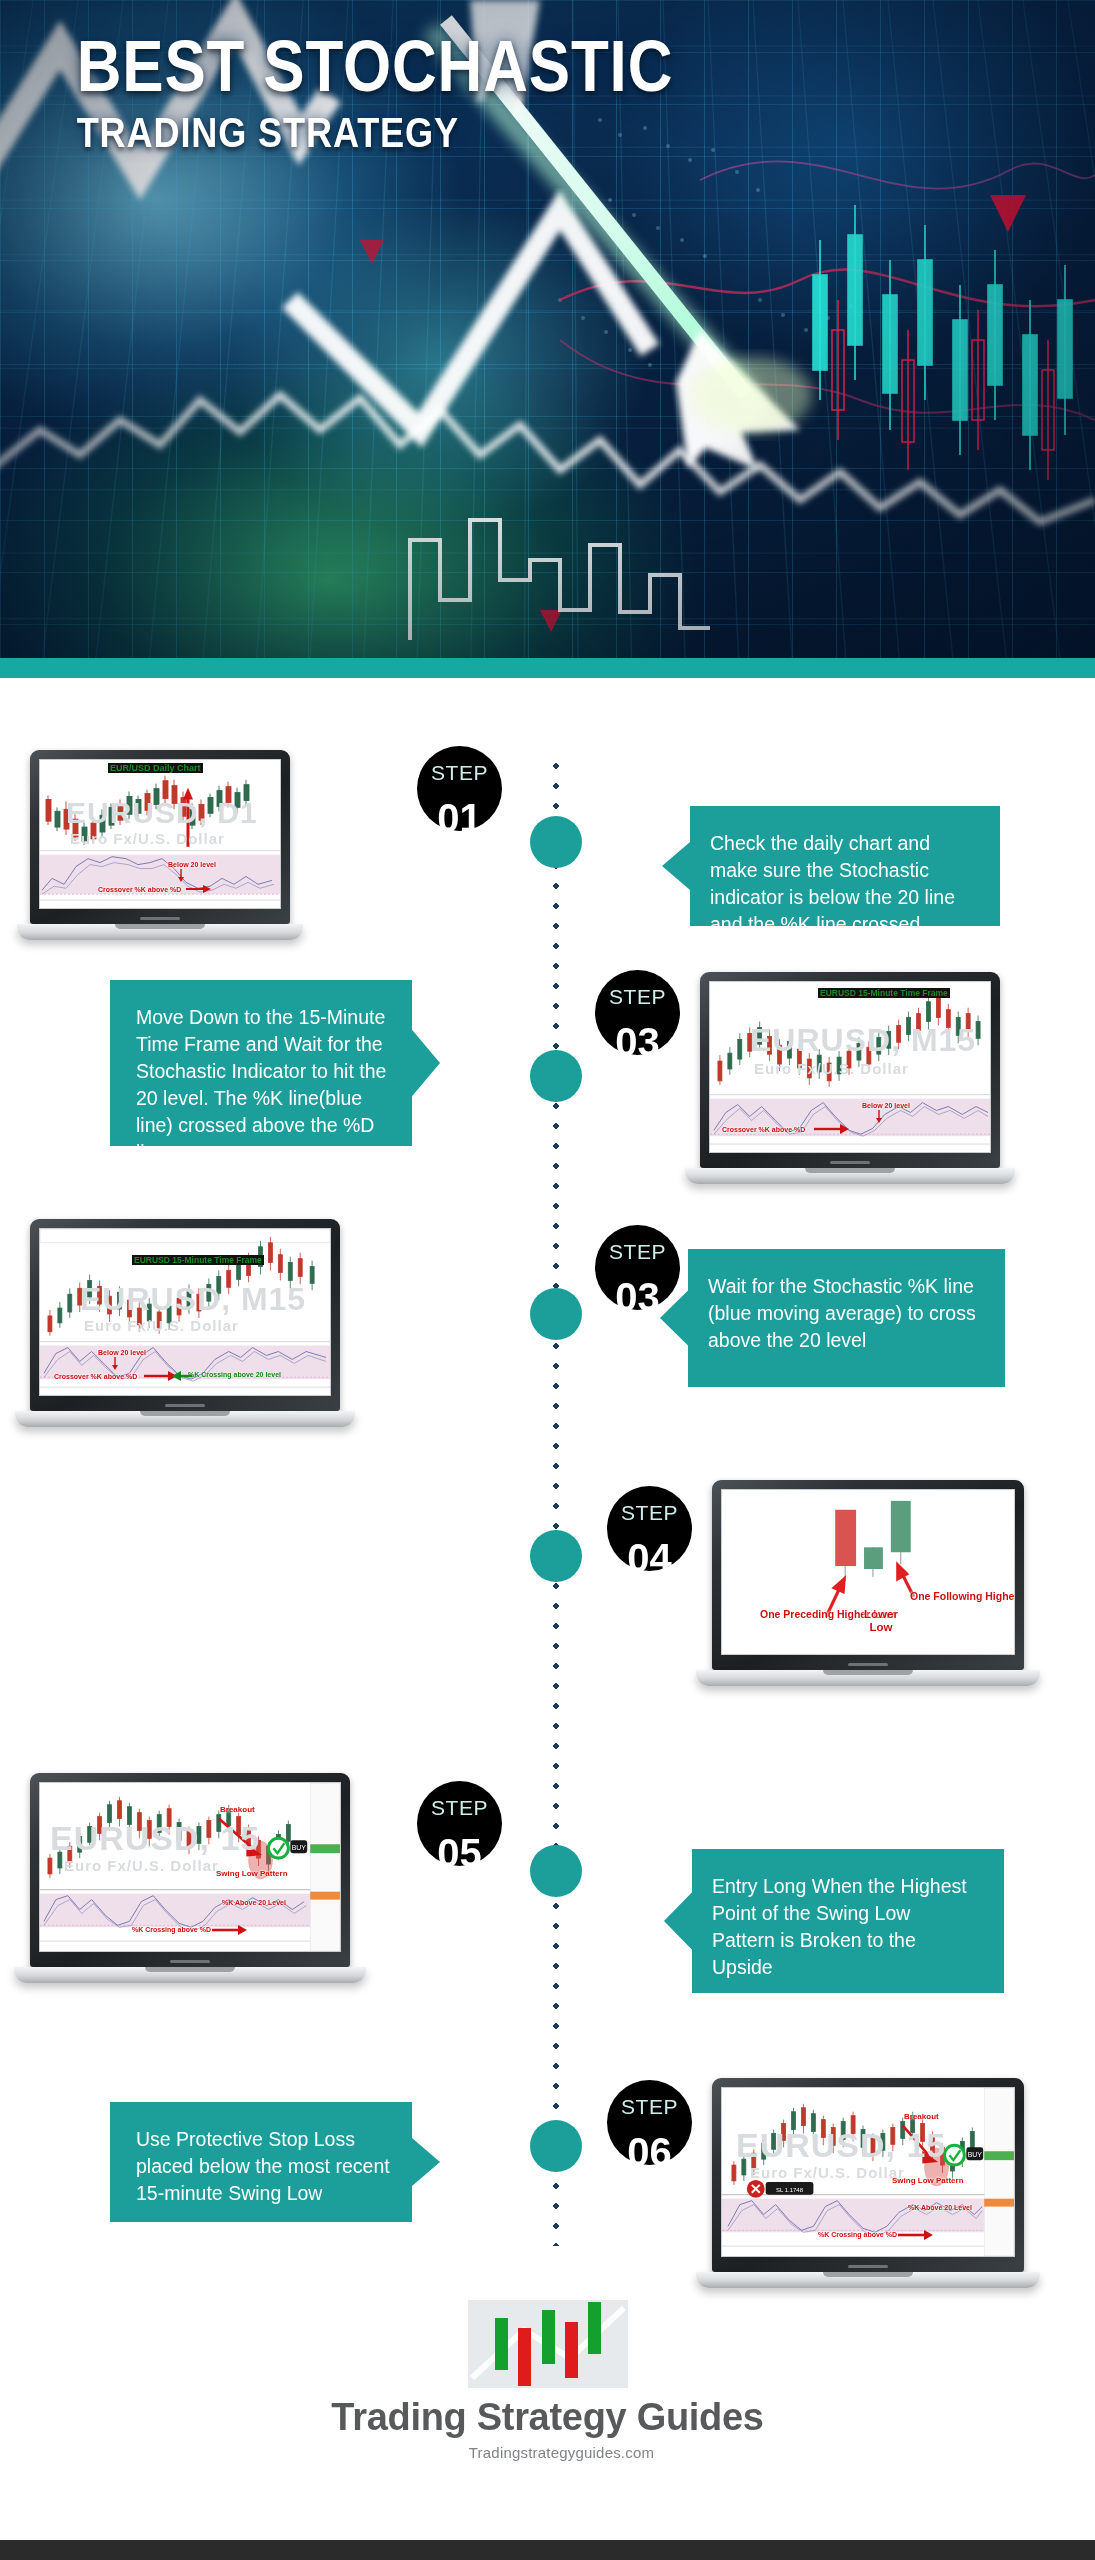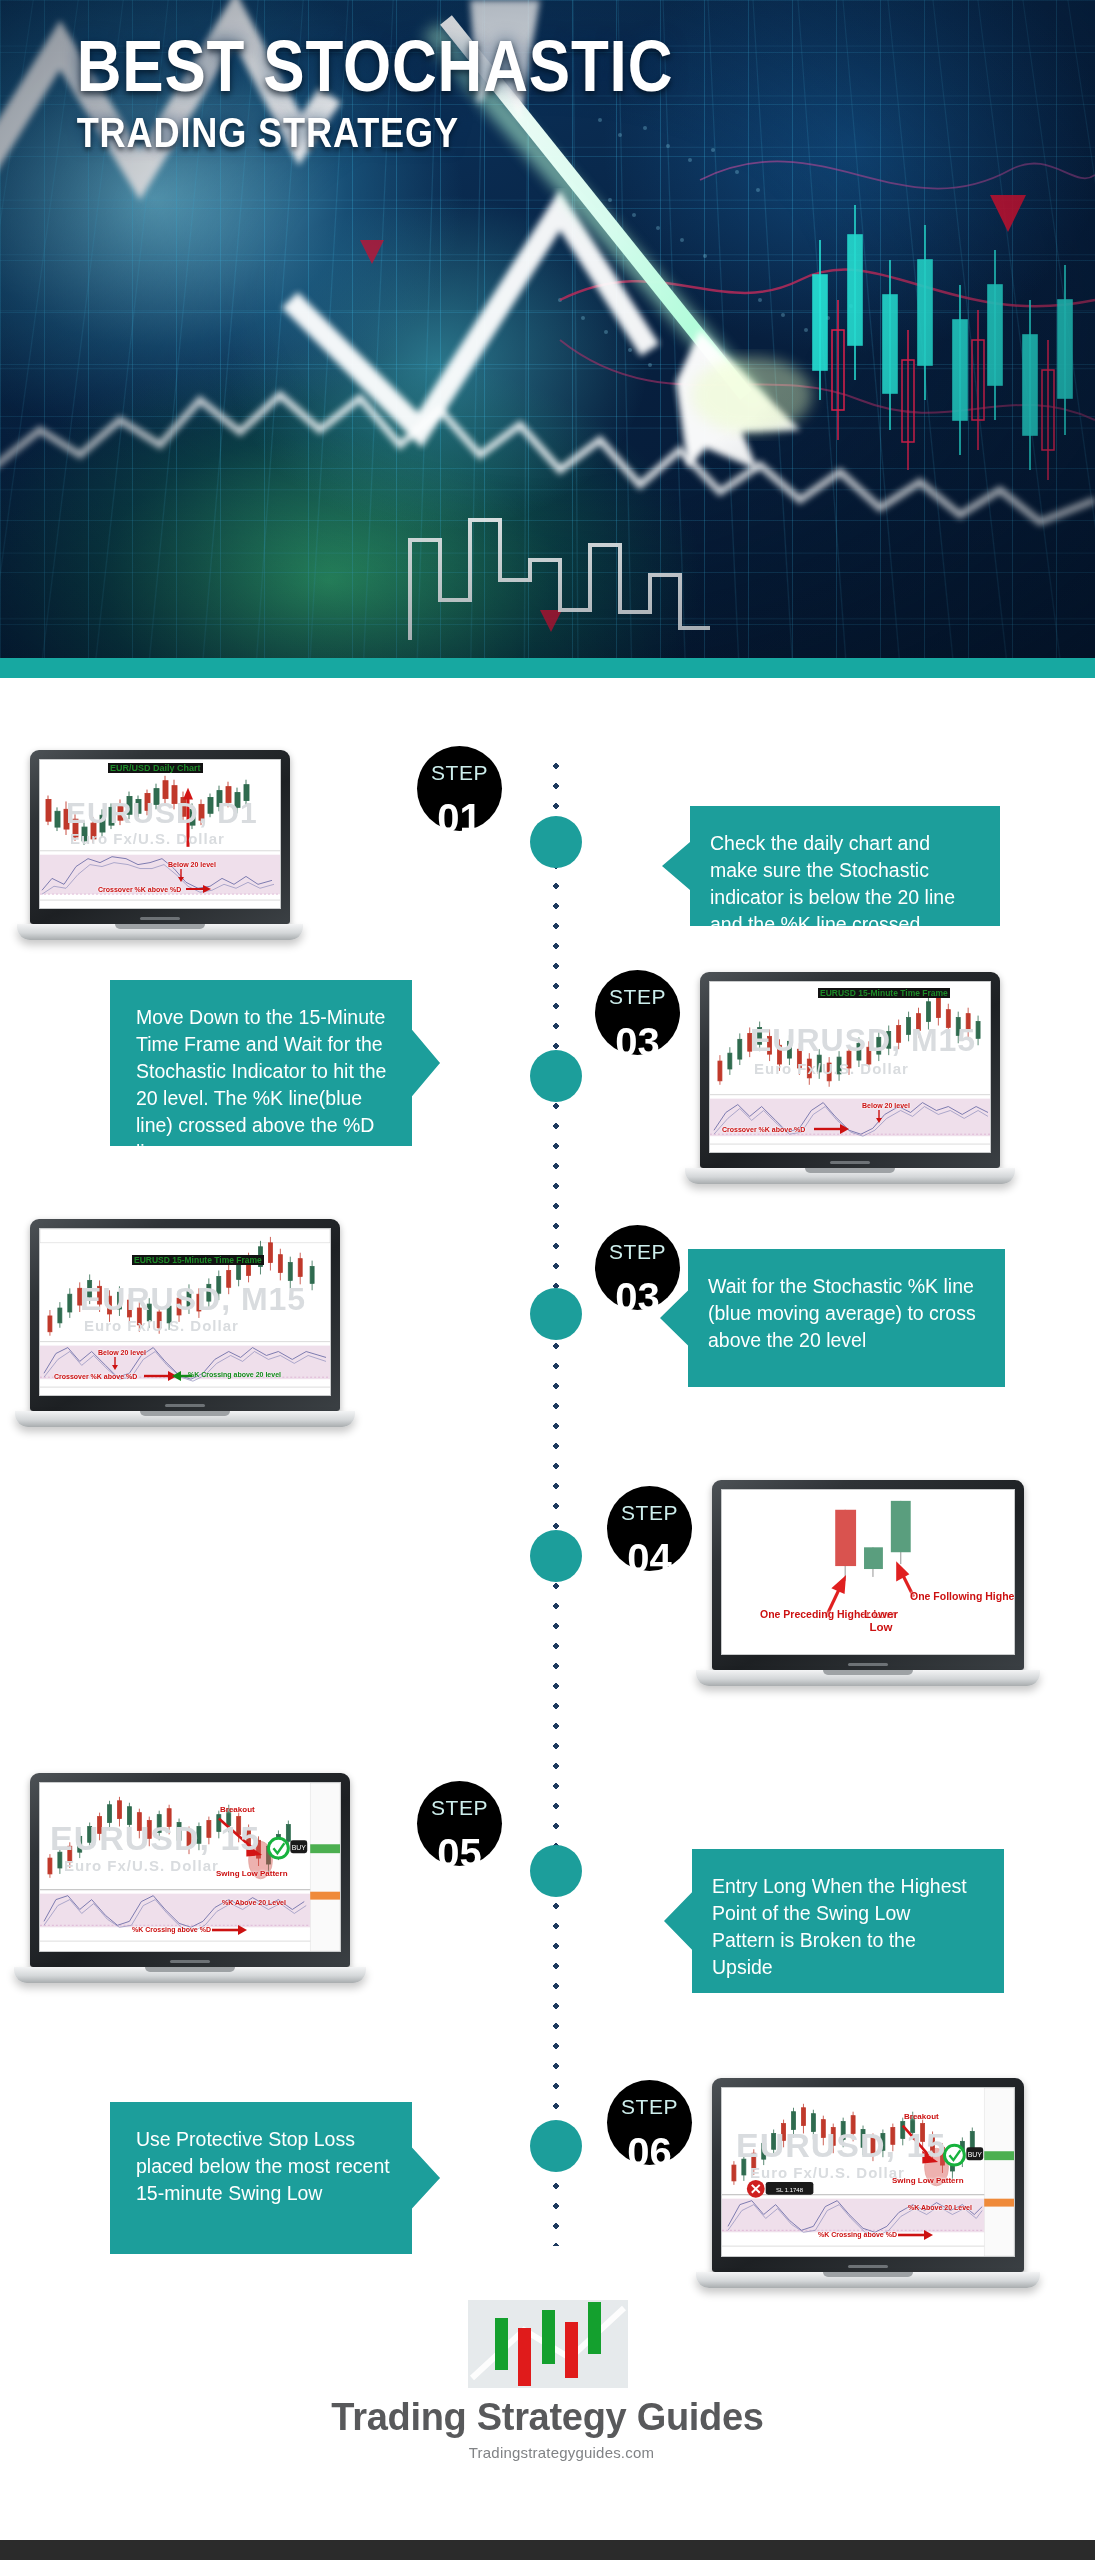--- a/index.html
+++ b/index.html
@@ -1024,21 +1024,21 @@
 
   <div class="badge" style="left:417px; top:16px;">
     <span class="b-step">STEP</span>
     <span class="b-num">05</span>
   </div>
 
   <div class="callout left-point" style="left:664px; top:84px; width:340px; height:144px;">Entry Long When the Highest Point of the Swing Low Pattern is Broken to the Upside</div>
 </div>
 
 <div class="step-row" style="top:2040px; height:250px">
-  <div class="callout right-point" style="left:110px; top:62px; width:330px; height:152px;">Use Protective Stop Loss placed below the most recent 15-minute Swing Low</div>
+  <div class="callout right-point" style="left:110px; top:62px; width:330px; height:120px;">Use Protective Stop Loss placed below the most recent 15-minute Swing Low</div>
 
   <div class="badge" style="left:607px; top:40px;">
     <span class="b-step">STEP</span>
     <span class="b-num">06</span>
   </div>
 
   <div class="laptop" style="left:712px; top:38px; width:312px;">
     <div class="lid">
       <div class="screen" style="height:170px;">
         <svg class="chart-svg" viewBox="0 0 294 170" preserveAspectRatio="none">

